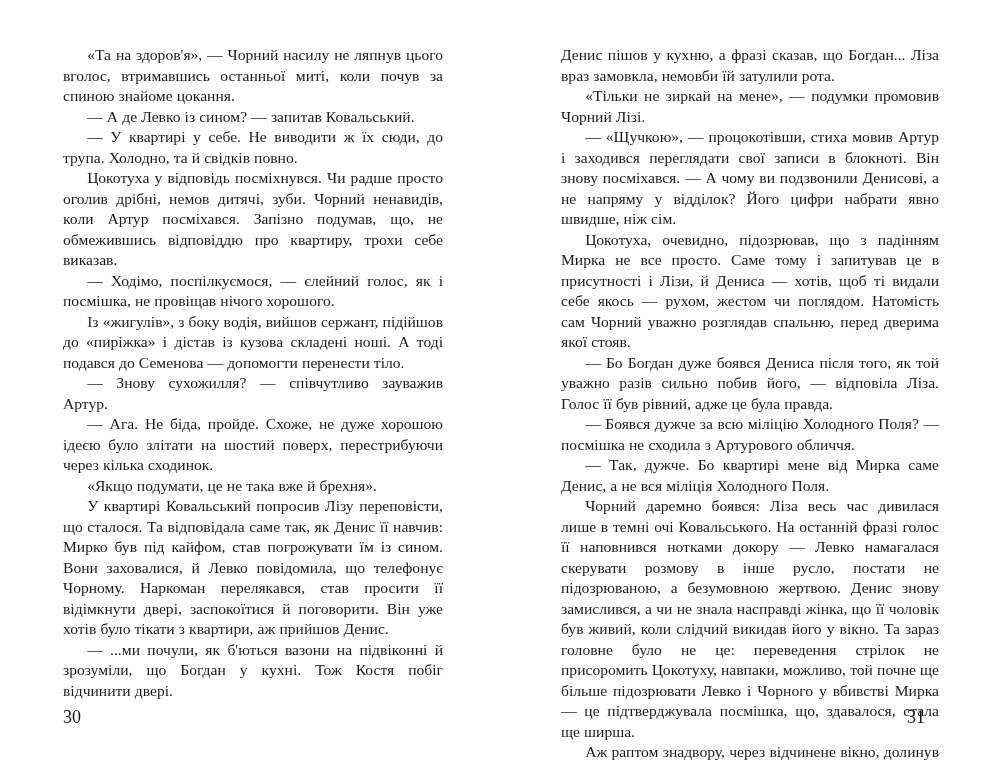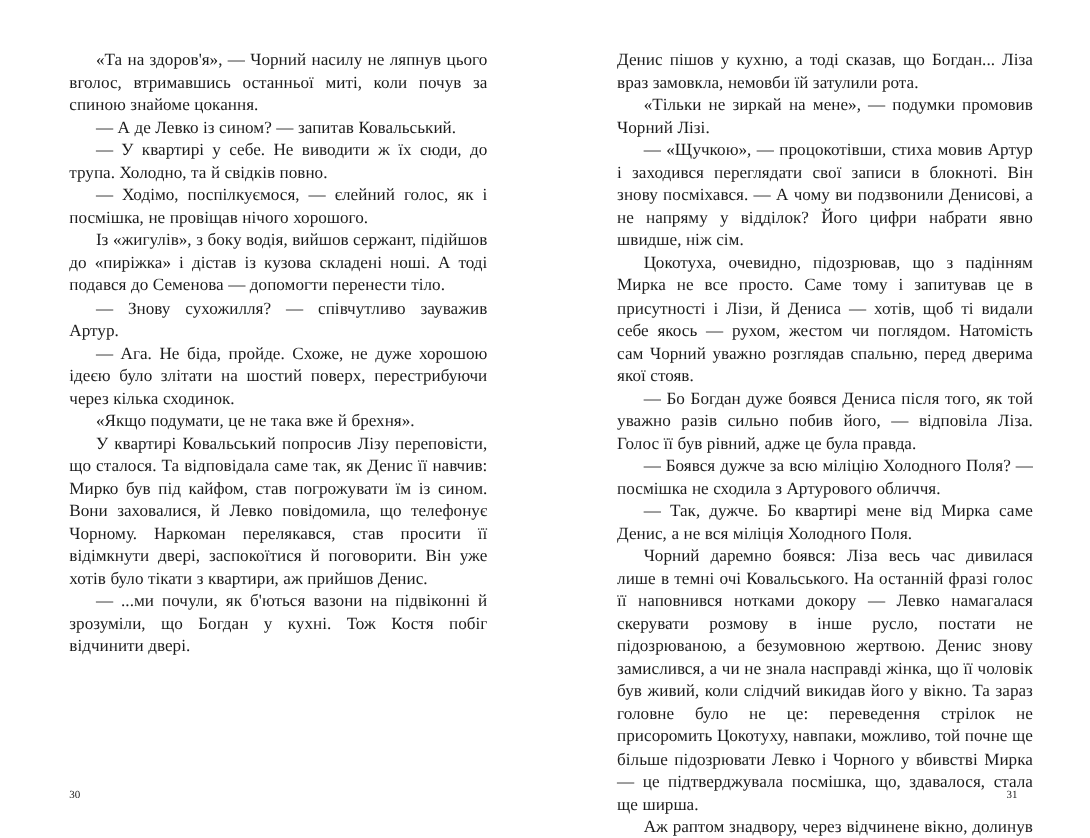--- a/index.html
+++ b/index.html
@@ -36,50 +36,51 @@
     font-size: 15.6px;
     line-height: 20.5px;
     text-align: justify;
     text-indent: 1.55em;
     word-spacing: 0.2px;
   }
   .page-text p.no-indent { text-indent: 0; }
   .page-number {
     position: absolute;
     bottom: 34px;
-    font-size: 10px;
+    font-size: 18px;
     color: #1b1b1b;
   }
   .page.left  .page-number { left: 63px; }
   .page.right .page-number { right: 65px; }
 </style>
 </head>
 <body>
 
 <div class="spread">
 
   <div class="page left">
     <div class="page-text">
       <p>«Та на здоров'я», — Чорний насилу не ляпнув цього вголос, втримавшись останньої миті, коли почув за спиною знайоме цокання.</p>
       <p>— А де Левко із сином? — запитав Ковальський.</p>
       <p>— У квартирі у себе. Не виводити ж їх сюди, до трупа. Холодно, та й свідків повно.</p>
+      <p>Цокотуха у відповідь посміхнувся. Чи радше просто оголив дрібні, немов дитячі, зуби. Чорний ненавидів, коли Артур посміхався. Запізно подумав, що, не обмежившись відповіддю про квартиру, трохи себе виказав.</p>
       <p>— Ходімо, поспілкуємося, — єлейний голос, як і посмішка, не провіщав нічого хорошого.</p>
       <p>Із «жигулів», з боку водія, вийшов сержант, підійшов до «пиріжка» і дістав із кузова складені ноші. А тоді подався до Семенова — допомогти перенести тіло.</p>
       <p>— Знову сухожилля? — співчутливо зауважив Артур.</p>
       <p>— Ага. Не біда, пройде. Схоже, не дуже хорошою ідеєю було злітати на шостий поверх, перестрибуючи через кілька сходинок.</p>
       <p>«Якщо подумати, це не така вже й брехня».</p>
       <p>У квартирі Ковальський попросив Лізу переповісти, що сталося. Та відповідала саме так, як Денис її навчив: Мирко був під кайфом, став погрожувати їм із сином. Вони заховалися, й Левко повідомила, що телефонує Чорному. Наркоман перелякався, став просити її відімкнути двері, заспокоїтися й поговорити. Він уже хотів було тікати з квартири, аж прийшов Денис.</p>
       <p>— ...ми почули, як б'ються вазони на підвіконні й зрозуміли, що Богдан у кухні. Тож Костя побіг відчинити двері.</p>
     </div>
     <div class="page-number">30</div>
   </div>
 
   <div class="page right">
     <div class="page-text">
-      <p class="no-indent">Денис пішов у кухню, а тоді сказав, що Богдан... Ліза враз замовкла, немовби їй затулили рота.</p>
+      <p class="no-indent">Денис пішов у кухню, а фразі сказав, що Богдан... Ліза враз замовкла, немовби їй затулили рота.</p>
       <p>«Тільки не зиркай на мене», — подумки промовив Чорний Лізі.</p>
       <p>— «Щучкою», — процокотівши, стиха мовив Артур і заходився переглядати свої записи в блокноті. Він знову посміхався. — А чому ви подзвонили Денисові, а не напряму у відділок? Його цифри набрати явно швидше, ніж сім.</p>
       <p>Цокотуха, очевидно, підозрював, що з падінням Мирка не все просто. Саме тому і запитував це в присутності і Лізи, й Дениса — хотів, щоб ті видали себе якось — рухом, жестом чи поглядом. Натомість сам Чорний уважно розглядав спальню, перед дверима якої стояв.</p>
       <p>— Бо Богдан дуже боявся Дениса після того, як той уважно разів сильно побив його, — відповіла Ліза. Голос її був рівний, адже це була правда.</p>
       <p>— Боявся дужче за всю міліцію Холодного Поля? — посмішка не сходила з Артурового обличчя.</p>
       <p>— Так, дужче. Бо квартирі мене від Мирка саме Денис, а не вся міліція Холодного Поля.</p>
       <p>Чорний даремно боявся: Ліза весь час дивилася лише в темні очі Ковальського. На останній фразі голос її наповнився нотками докору — Левко намагалася скерувати розмову в інше русло, постати не підозрюваною, а безумовною жертвою. Денис знову замислився, а чи не знала насправді жінка, що її чоловік був живий, коли слідчий викидав його у вікно. Та зараз головне було не це: переведення стрілок не присоромить Цокотуху, навпаки, можливо, той почне ще більше підозрювати Левко і Чорного у вбивстві Мирка — це підтверджувала посмішка, що, здавалося, стала ще ширша.</p>
       <p>Аж раптом знадвору, через відчинене вікно, долинув голос Семенова:</p>
     </div>
     <div class="page-number">31</div>

